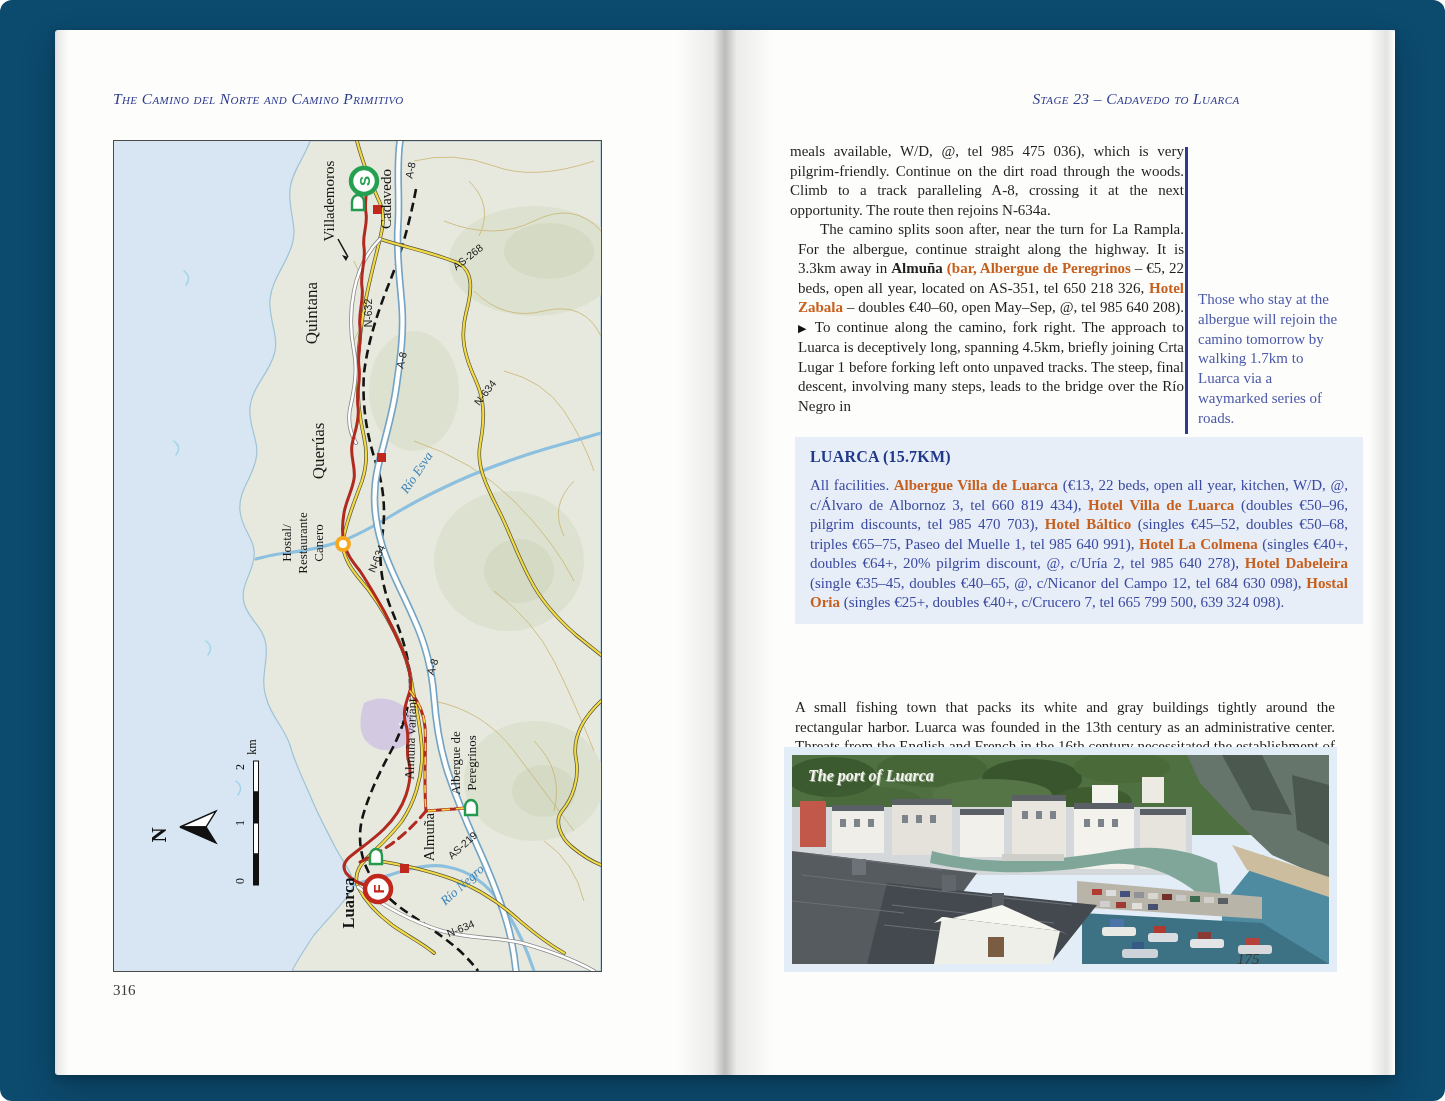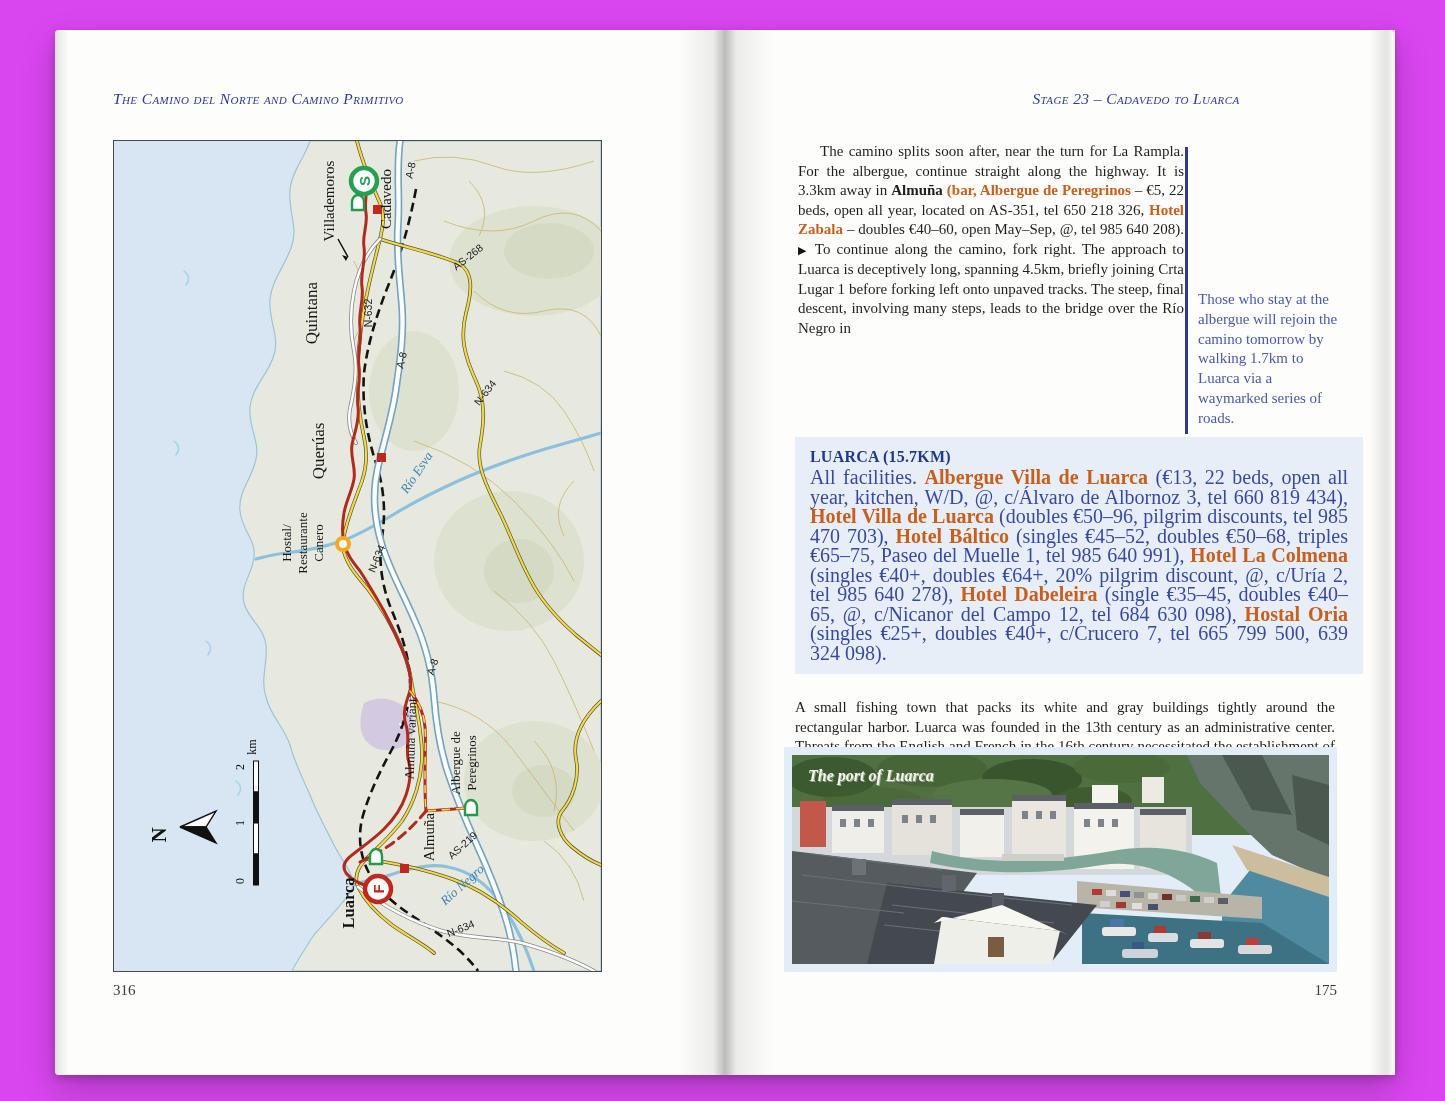--- a/index.html
+++ b/index.html
@@ -1,51 +1,51 @@
 <!DOCTYPE html>
 <html><head>
 <meta charset="utf-8">
 <style>
   html,body{margin:0;padding:0;background:#ffffff;}
-  .stage{position:relative;width:1445px;height:1101px;background:#d946ef;overflow:hidden;font-family:"Liberation Serif",serif;}
+  .stage{position:relative;width:1445px;height:1101px;background:#0c4a6e;overflow:hidden;font-family:"Liberation Serif",serif;border-radius:12px;}
   .book{position:absolute;left:55px;top:30px;width:1340px;height:1045px;background:#fdfdfc;border-radius:3px;
         box-shadow:0 14px 34px rgba(0,0,0,.22),0 3px 8px rgba(0,0,0,.18);}
   .gutter{position:absolute;left:50%;top:0;width:96px;height:100%;transform:translateX(-50%);pointer-events:none;
         background:linear-gradient(to right,rgba(0,0,0,0) 0%,rgba(0,0,0,.07) 38%,rgba(0,0,0,.26) 50%,rgba(0,0,0,.07) 62%,rgba(0,0,0,0) 100%);}
   .edge-right{position:absolute;right:0;top:0;width:26px;height:100%;pointer-events:none;
         background:linear-gradient(to right,rgba(0,0,0,0) 0%,rgba(0,0,0,.10) 68%,rgba(255,255,255,.85) 100%);}
   .edge-left{position:absolute;left:0;top:0;width:14px;height:100%;pointer-events:none;
         background:linear-gradient(to left,rgba(0,0,0,0) 0%,rgba(0,0,0,.08) 80%,rgba(0,0,0,.14) 100%);}
 
   .running-head{position:absolute;font-size:15.5px;font-style:italic;font-variant:small-caps;
         letter-spacing:.4px;color:#2d3c8f;white-space:nowrap;}
   .head-left{left:58px;top:60px;}
   .head-right{left:880px;top:60px;width:402px;text-align:center;}
 
   .pagenum{position:absolute;font-size:15px;color:#3a3a3a;}
   .pn-left{left:58px;top:952px;}
-  .pn-right{left:1182px;top:952px;width:100px;text-align:right;}
+  .pn-right{left:1182px;top:921px;width:100px;text-align:left;font-style:italic;}
 
   .mapbox{position:absolute;left:58px;top:110px;width:487px;height:830px;border:1.5px solid #4a4a4a;background:#d7e6f2;}
   .mapbox svg{display:block;}
 
   .intro{position:absolute;left:735px;top:112px;width:394px;font-size:15px;line-height:19.5px;
         text-align:justify;color:#1f1f1f;}
   .intro p{margin:0;}
   .intro p.indent{text-indent:22px;margin-left:8px;}
   b.plain{font-weight:bold;color:#1f1f1f;}
   .orange{font-weight:bold;color:#c75f1d;}
   .arrow-glyph{font-family:"DejaVu Sans",sans-serif;font-size:11px;color:#111;}
 
   .vrule{position:absolute;left:1130px;top:117px;width:2.5px;height:287px;background:#2d3c8f;}
   .sidebar{position:absolute;left:1143px;top:260px;width:142px;font-size:15px;line-height:19.8px;color:#4a58a8;}
 
   .infobox{position:absolute;left:740px;top:407px;width:538px;background:#e7eef8;padding:11px 15px 11px 15px;}
-  .infobox .title{font-size:16px;font-weight:bold;color:#203a8a;margin:0 0 2px 0;letter-spacing:.2px;}
-  .infobox .facilities{font-size:20px;line-height:19.5px;color:#3a49a0;text-align:justify;}
+  .infobox .title{font-size:16px;font-weight:bold;color:#203a8a;margin:0 0 10px 0;letter-spacing:.2px;}
+  .infobox .facilities{font-size:15px;line-height:19.5px;color:#3a49a0;text-align:justify;}
 
   .townpara{position:absolute;left:740px;top:620px;width:540px;font-size:15px;line-height:19.6px;
         text-align:justify;color:#1f1f1f;margin-top:48px;}
 
   .photo-frame{position:absolute;left:729px;top:717px;width:537px;height:209px;background:#e3edf7;padding:8px;}
   .photo-frame svg{display:block;}
 
   
   .mlbl{font-family:"Liberation Serif",serif;font-size:15px;fill:#161616;}
   .mlbl-lg{font-family:"Liberation Serif",serif;font-size:17px;fill:#161616;}
@@ -225,20 +225,21 @@
         </svg>
       </div>
 
       <div class="pagenum pn-left">316</div>
     </div>
 
     <div>
       <div class="running-head head-right">Stage 23 – Cadavedo to Luarca</div>
 
       <div class="intro">
+        <p>meals available, W/D, @, tel 985 475 036), which is very pilgrim-friendly. Continue on the dirt road through the woods. Climb to a track paralleling A-8, crossing it at the next opportunity. The route then rejoins N-634a.</p>
         <p class="indent"><span>The camino splits soon after, near the turn for La Rampla. For the albergue, continue straight along the highway. It is 3.3km away in </span><b class="plain">Almuña</b><span class="orange"> (bar, Albergue de Peregrinos</span><span> – €5, 22 beds, open all year, located on AS-351, tel 650 218 326, </span><span class="orange">Hotel Zabala</span><span> – doubles €40–60, open May–Sep, @, tel 985 640 208). </span><span class="arrow-glyph">▶</span><span> To continue along the camino, fork right. The approach to Luarca is deceptively long, spanning 4.5km, briefly joining Crta Lugar 1 before forking left onto unpaved tracks. The steep, final descent, involving many steps, leads to the bridge over the Río Negro in</span></p>
       </div>
 
       <div class="vrule"></div>
       <div class="sidebar">Those who stay at the albergue will rejoin the camino tomorrow by walking 1.7km to Luarca via a waymarked series of roads.</div>
 
       <div class="infobox">
         <p class="title">LUARCA (15.7KM)</p>
         <div class="facilities"><span>All facilities. </span><span class="orange">Albergue Villa de Luarca</span><span> (€13, 22 beds, open all year, kitchen, W/D, @, c/Álvaro de Albornoz 3, tel 660 819 434), </span><span class="orange">Hotel Villa de Luarca</span><span> (doubles €50–96, pilgrim discounts, tel 985 470 703), </span><span class="orange">Hotel Báltico</span><span> (singles €45–52, doubles €50–68, triples €65–75, Paseo del Muelle 1, tel 985 640 991), </span><span class="orange">Hotel La Colmena</span><span> (singles €40+, doubles €64+, 20% pilgrim discount, @, c/Uría 2, tel 985 640 278), </span><span class="orange">Hotel Dabeleira</span><span> (single €35–45, doubles €40–65, @, c/Nicanor del Campo 12, tel 684 630 098), </span><span class="orange">Hostal Oria</span><span> (singles €25+, doubles €40+, c/Crucero 7, tel 665 799 500, 639 324 098).</span></div>
       </div>

